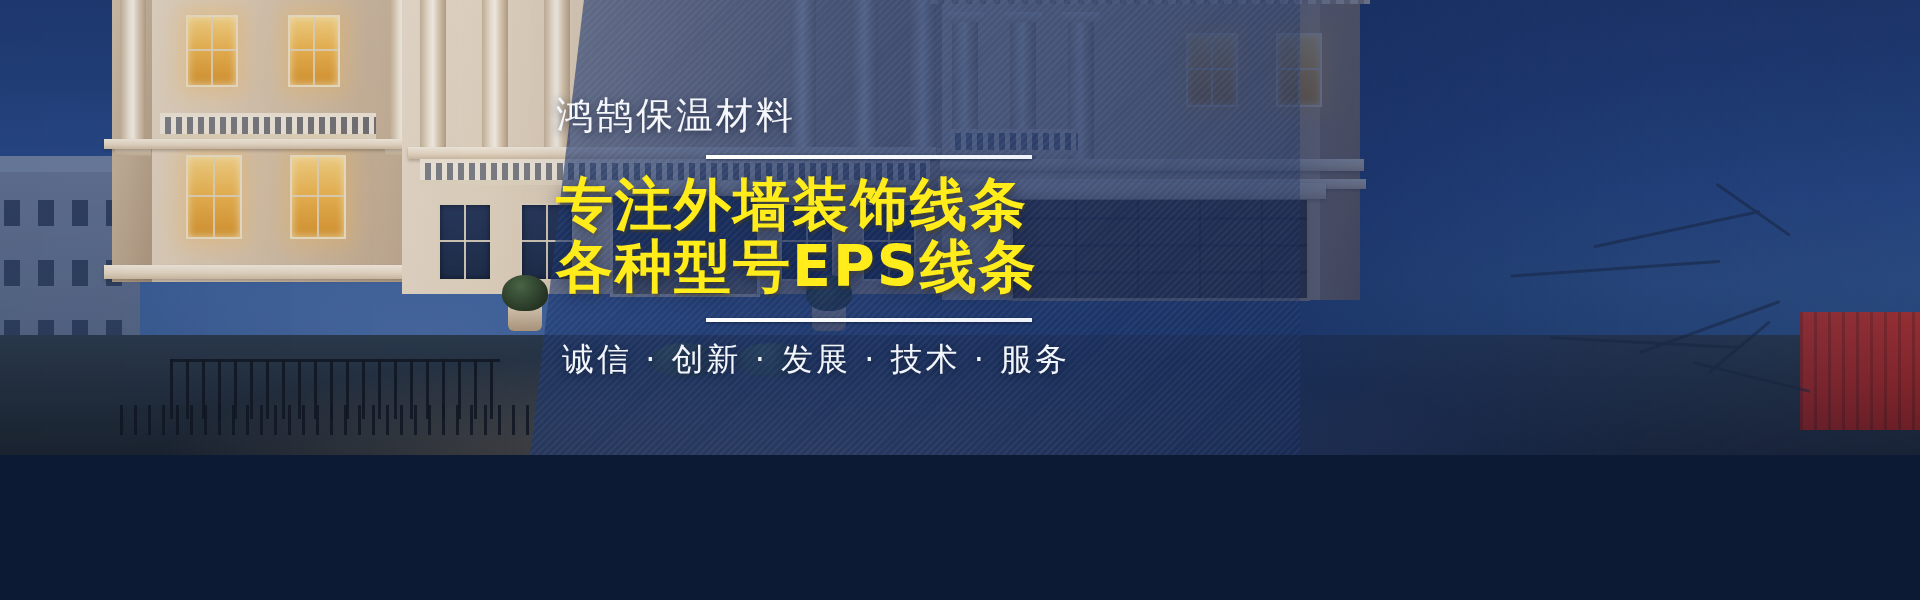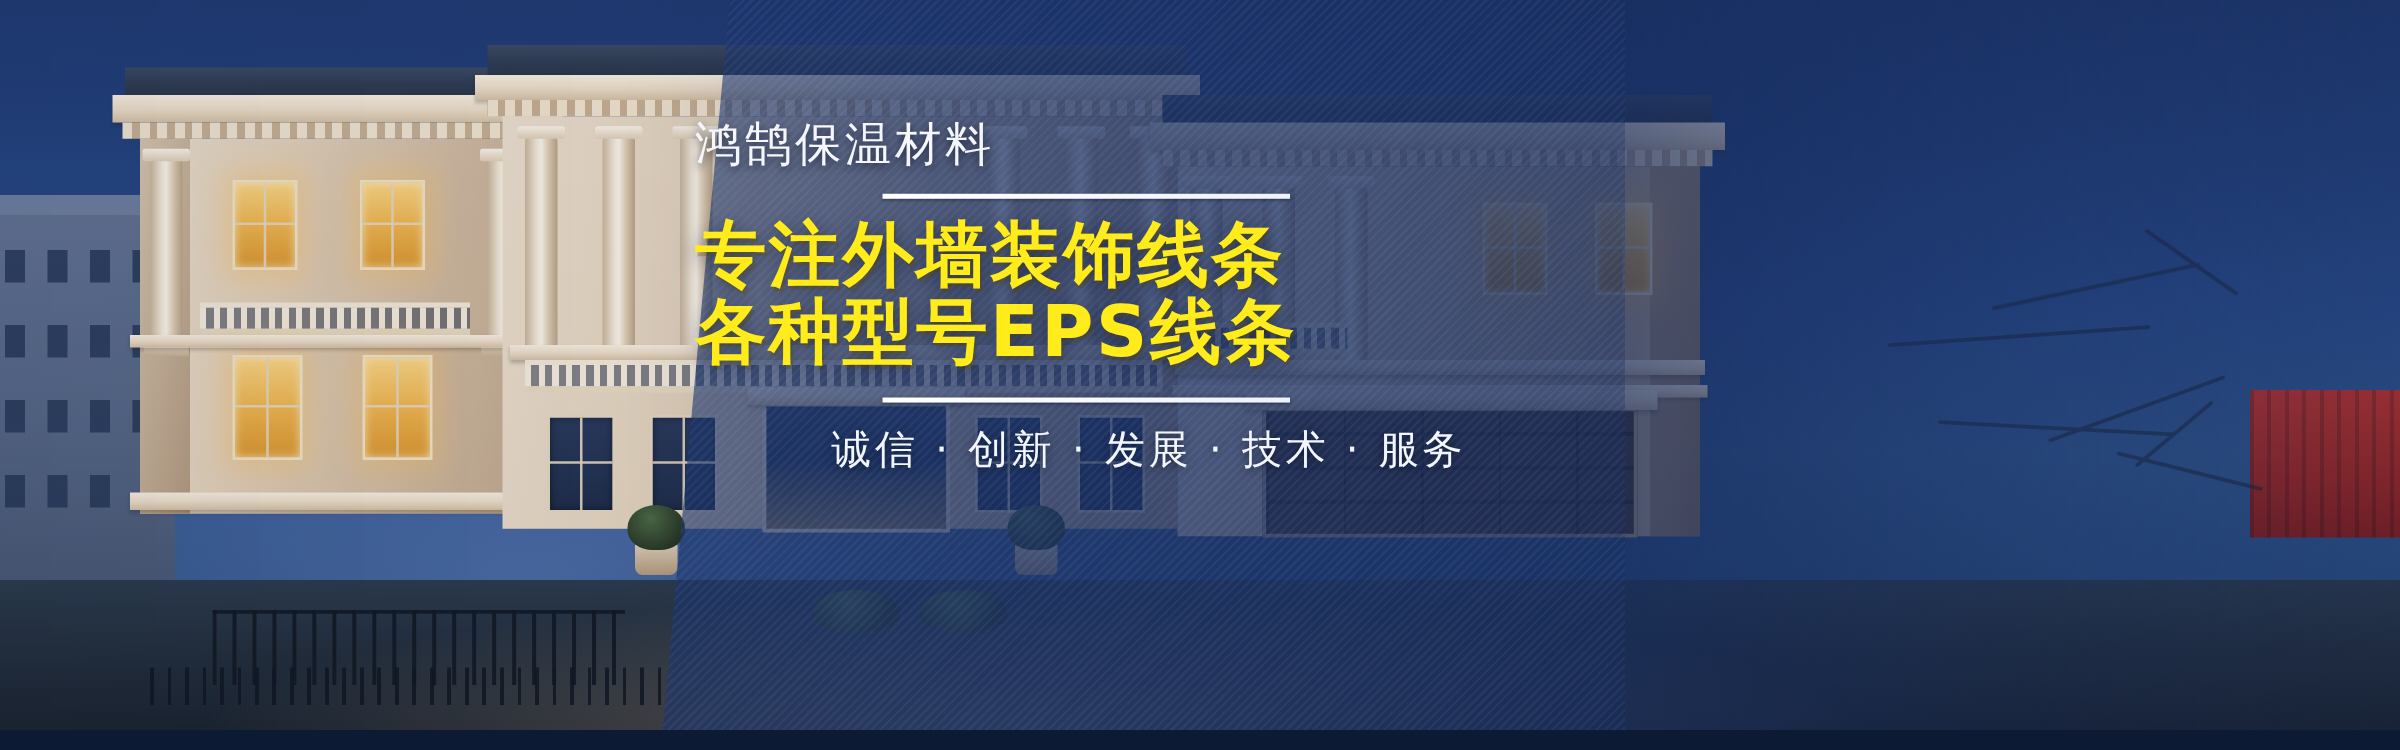--- a/index.html
+++ b/index.html
@@ -4,21 +4,21 @@
 <style>
   * { margin:0; padding:0; box-sizing:border-box; }
   html,body{ background:#0d1a33; }
   body{
     font-family:"DejaVu Sans","Liberation Sans",sans-serif;
     width:1920px; height:600px; overflow:hidden;
   }
 
   
   .banner{
-    position:relative; width:1920px; height:584px; overflow:hidden;
+    position:relative; width:1920px; height:455px; overflow:hidden;
     background:#16264a;
   }
 
   
   .sky{
     position:absolute; inset:0;
     background:
       radial-gradient(900px 420px at 22% 80%, rgba(120,150,210,.40) 0%, rgba(120,150,210,0) 62%),
       linear-gradient(180deg,#203a72 0%, #23417c 18%, #2b4d8e 42%, #32578f 62%, #2c4f85 80%, #27456f 100%);
   }
@@ -241,21 +241,20 @@
   }
   .headline{
     font-size:57px; line-height:1.10; font-weight:700;
     color:#ffec1a; letter-spacing:2px;
     text-shadow:2px 3px 0 rgba(90,70,0,.28), 0 3px 16px rgba(10,20,48,.55);
   }
   .slogan{
     font-size:32px; letter-spacing:3px; color:#f2f5fb; font-weight:400;
     text-shadow:0 2px 8px rgba(6,14,34,.65);
     padding-left:6px;
-    text-align:center;
   }
 </style>
 </head>
 <body>
 
 <div class="banner">
 
   <div class="sky"></div>
   <div class="sky-glow"></div>
 

